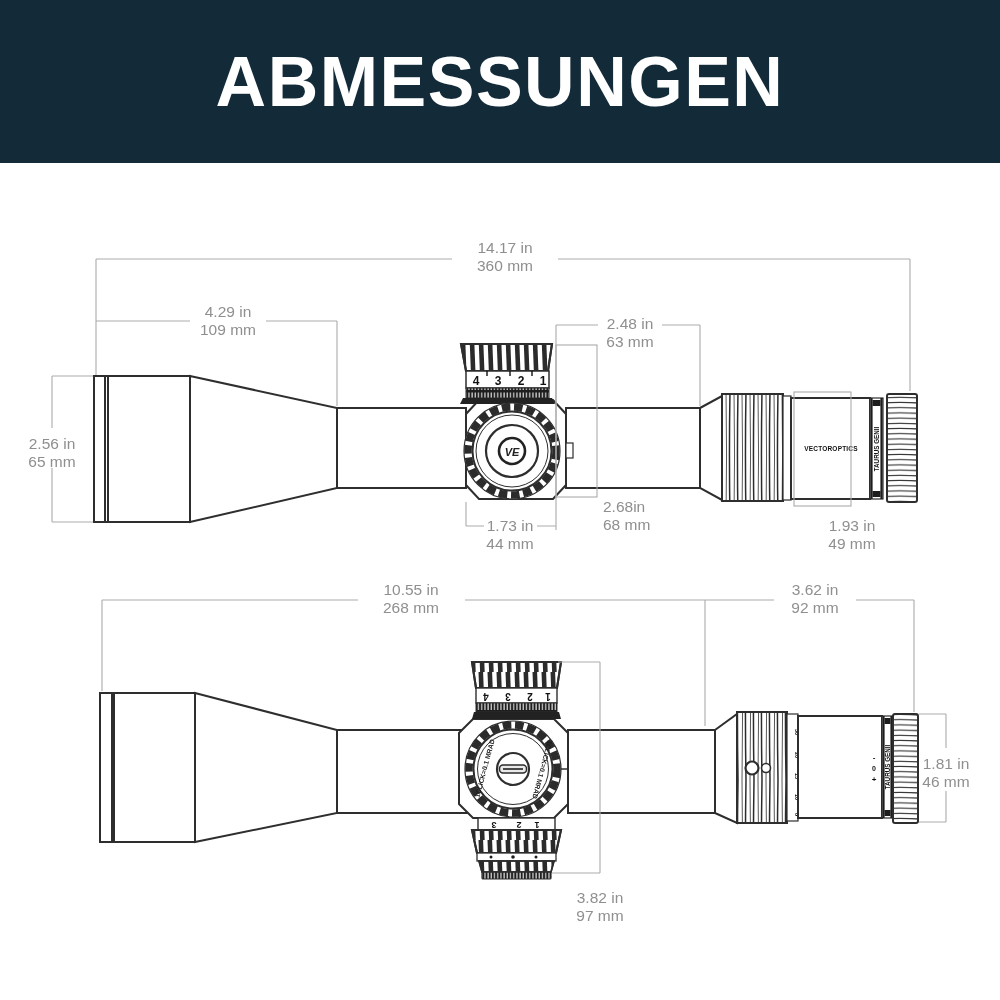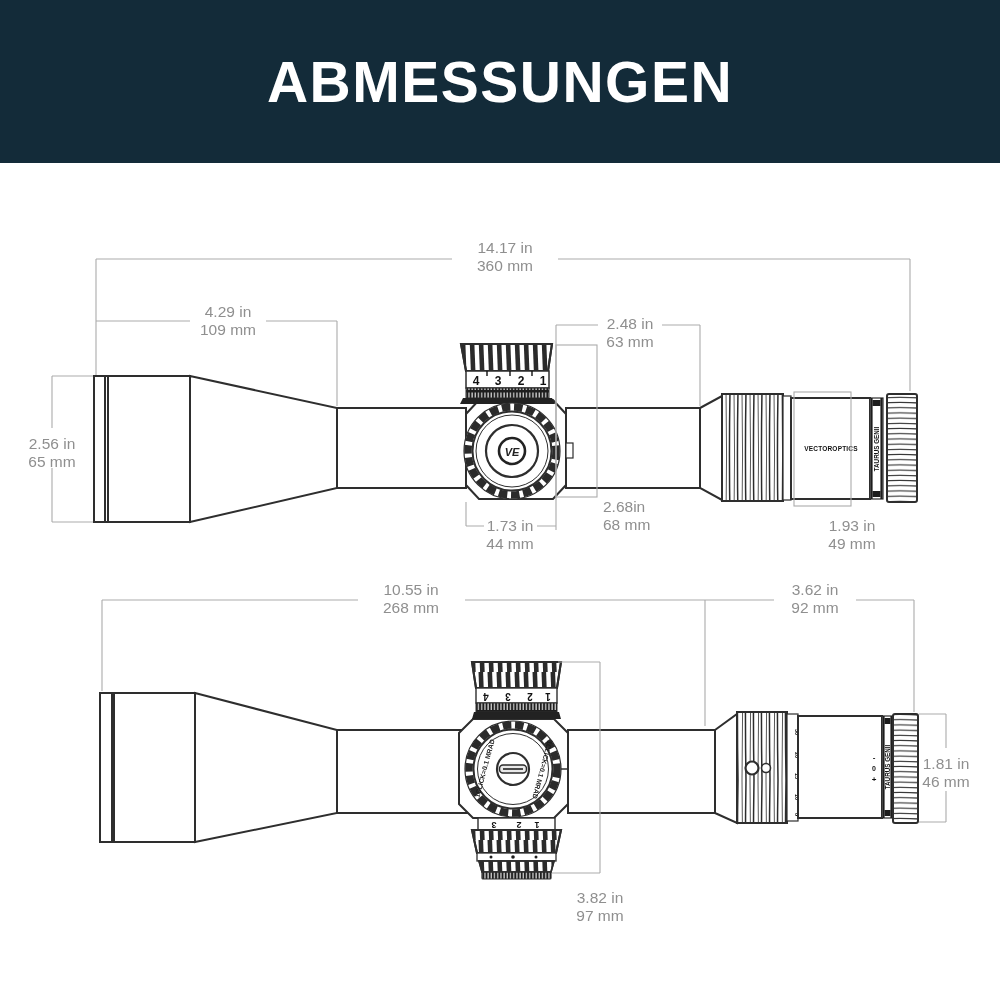--- a/index.html
+++ b/index.html
@@ -1,20 +1,20 @@
 <!DOCTYPE html>
 <html><head>
 <meta charset="utf-8">
 <style>
   html,body{margin:0;padding:0;background:#ffffff;}
   .stage{position:relative;width:1000px;height:1000px;background:#ffffff;overflow:hidden;
          font-family:"Liberation Sans", sans-serif;}
   .header{position:absolute;left:0;top:0;width:1000px;height:163px;background:#132b39;
           display:flex;align-items:center;justify-content:center;}
-  .header h1{margin:0;color:#ffffff;font-size:57px;font-weight:bold;letter-spacing:1.5px;}
+  .header h1{margin:0;color:#ffffff;font-size:70px;font-weight:bold;letter-spacing:1.5px;}
   svg{position:absolute;left:0;top:0;}
   svg text{font-family:"Liberation Sans", sans-serif;}
   .dimtxt{fill:#8f8f8f;font-size:15.5px;}
   .dline{stroke:#ababab;stroke-width:1.1;fill:none;}
   .ol{stroke:#2e2e2e;stroke-width:2;fill:#ffffff;}
   .ol-thin{stroke:#2e2e2e;stroke-width:1.2;fill:#ffffff;}
   .num{fill:#111111;font-weight:bold;}
 </style>
 </head>
 <body>

